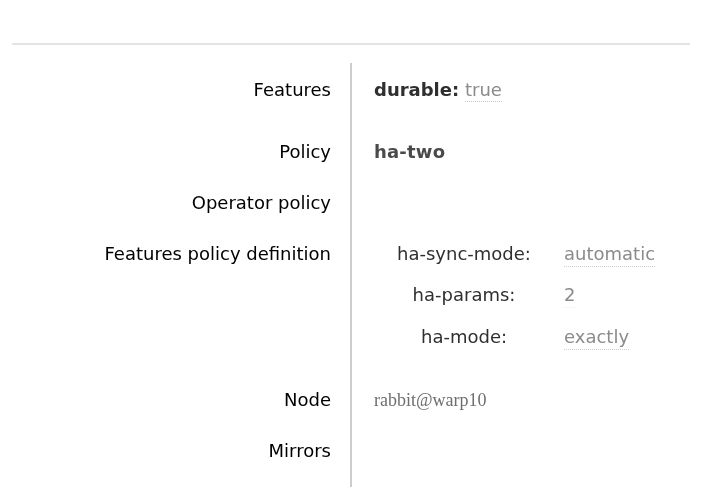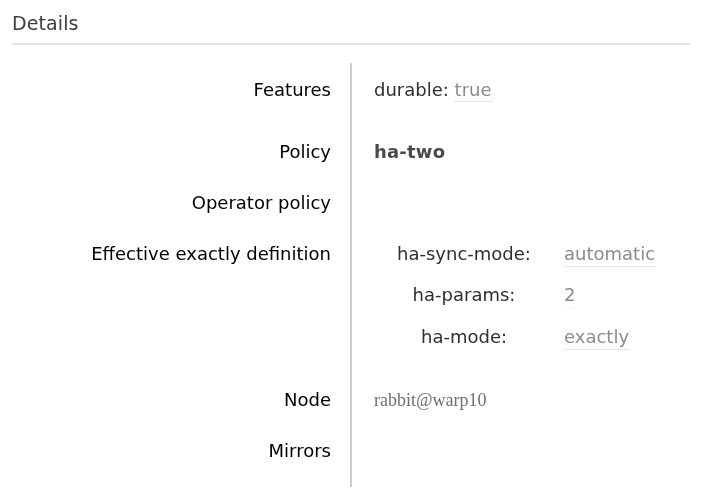--- a/index.html
+++ b/index.html
@@ -87,20 +87,21 @@
     left: 374px;
     font-size: 18px;
     line-height: 22px;
     color: #333333;
     white-space: nowrap;
   }
 
   
   .val-key {
     color: #2f2f2f;
+    font-weight: bold;
   }
   .val-data {
     color: #8b8b8b;
   }
   .val-data.dotted {
     border-bottom: 1px dotted #c6c6c6;
     padding-bottom: 1px;
     text-align: right;
   }
   .val-policy {
@@ -148,21 +149,20 @@
   .kv-val.faint {
     border-bottom: 1px dotted #eeeeee;
     padding-bottom: 1px;
   }
 </style>
 </head>
 <body>
 
 <div class="panel">
 
-  <div class="panel-title">Details</div>
 
   <div class="title-rule"></div>
 
   <div class="column-divider"></div>
 
   <div class="dl">
 
     <div class="row" style="top:79px;">
       <div class="row-label">Features</div>
       <div class="row-value">
@@ -179,21 +179,21 @@
     </div>
 
     <div class="row" style="top:192px;">
       <div class="row-label">Operator policy</div>
       <div class="row-value">
         <span class="val-data"></span>
       </div>
     </div>
 
     <div class="row" style="top:243px;">
-      <div class="row-label">Effective exactly definition</div>
+      <div class="row-label">Features policy definition</div>
     </div>
 
     <div class="kv-block">
 
       <div class="kv-line" style="top:243px;">
         <span class="kv-key">ha-sync-mode:</span>
         <span class="kv-val dotted">automatic</span>
       </div>
 
       <div class="kv-line" style="top:284px;">

